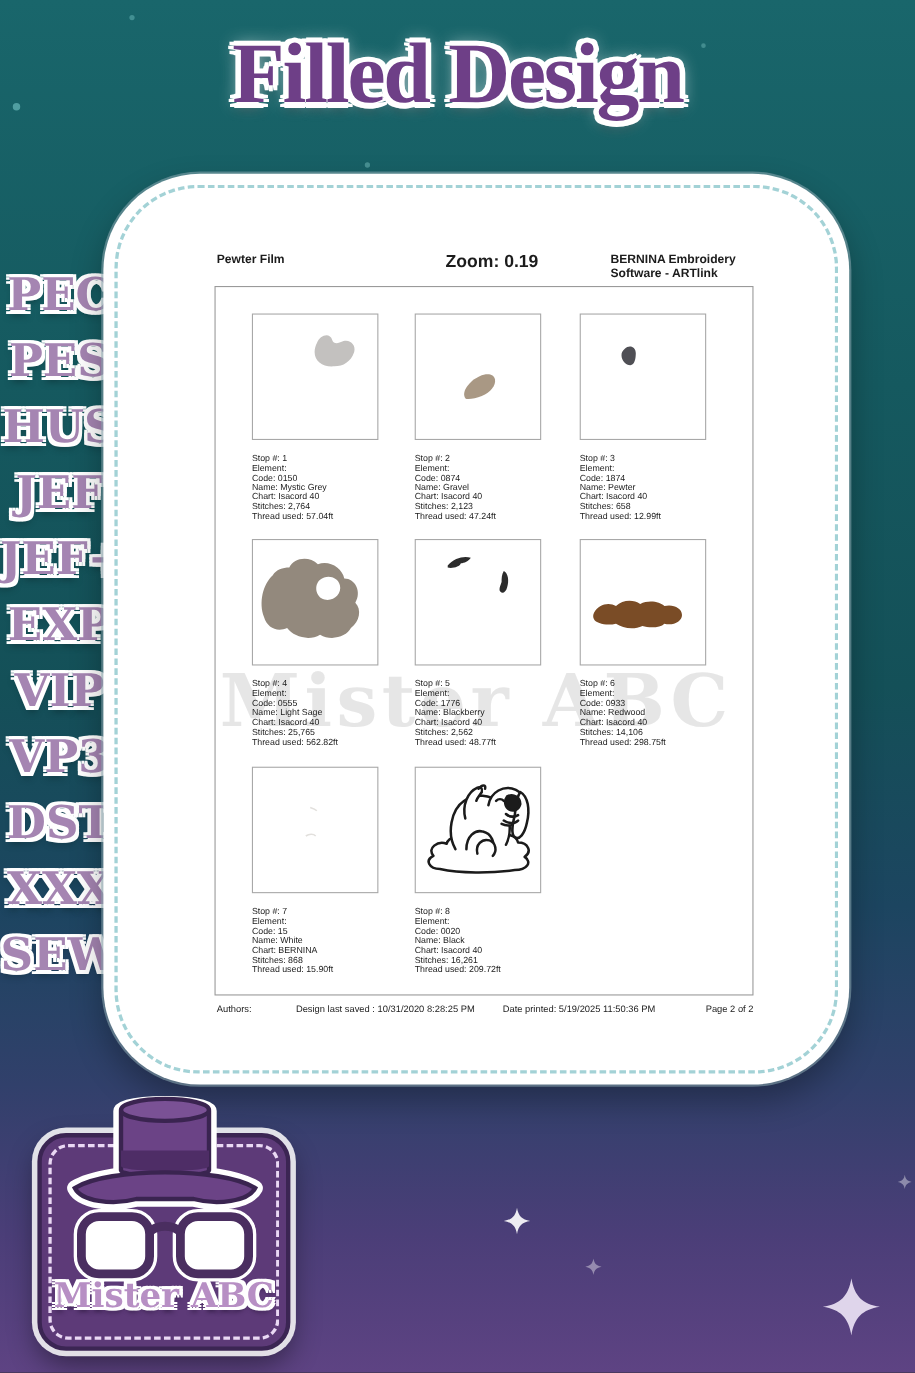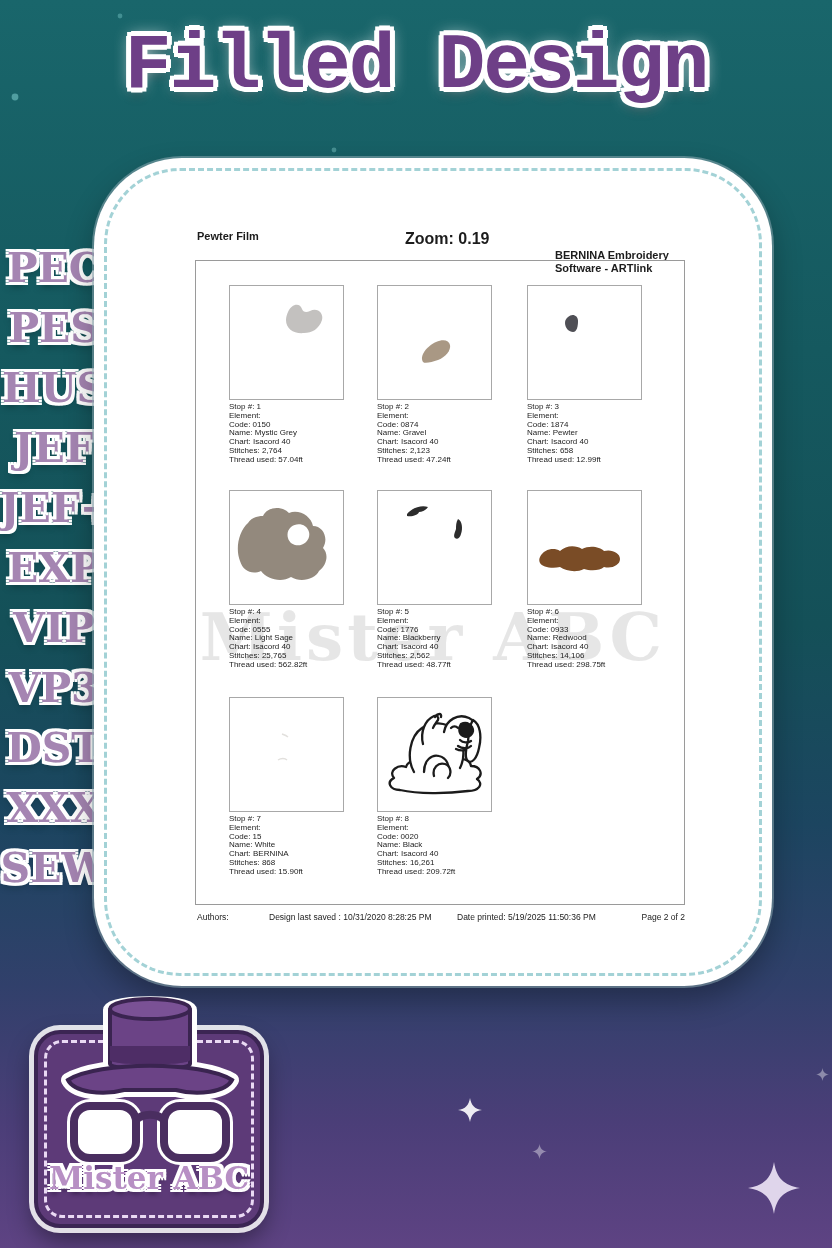--- a/index.html
+++ b/index.html
@@ -5,21 +5,21 @@
   * { margin:0; padding:0; box-sizing:border-box; }
   html,body { background:#222; }
   .canvas{
     position:relative; width:832px; height:1248px; overflow:hidden;
     font-family:"Liberation Sans",sans-serif;
     background:linear-gradient(180deg,#19666b 0%,#15595f 28%,#145058 50%,#1c4560 66%,#31406b 79%,#4b3e78 90%,#5e4383 100%);
   }
   
   .title{
     position:absolute; top:22px; left:0; width:100%; text-align:center;
-    font-family:Liberation Mono, monospace; font-weight:bold; font-size:78px; letter-spacing:-2px;
+    font-family:Liberation Serif, serif; font-weight:bold; font-size:78px; letter-spacing:-2px;
     color:#6e3f87;
     text-shadow:
       -4px -4px 0 #fff, 4px -4px 0 #fff, -4px 4px 0 #fff, 4px 4px 0 #fff,
       -5px 0 0 #fff, 5px 0 0 #fff, 0 -5px 0 #fff, 0 5px 0 #fff,
       0 0 16px rgba(255,255,255,.85), 0 9px 8px rgba(10,40,45,.45);
   }
   
   .formats{ position:absolute; left:0; top:238px; width:108px; }
   .fmt{
     height:60px; line-height:60px; text-align:center;
@@ -41,25 +41,25 @@
     pointer-events:none;
   }
   .watermark{
     position:absolute; top:440px; left:0; width:100%; text-align:center;
     font-family:"DejaVu Serif",serif; font-weight:bold; font-size:66px; letter-spacing:4px;
     color:#d8d8d8; opacity:.62; white-space:nowrap;
   }
   .page{ position:absolute; left:101px; top:66px; width:492px; height:710px; color:#1c1c1c; }
   .h-doc{ position:absolute; left:2px; top:6px; font-size:11px; font-weight:bold; }
   .h-zoom{ position:absolute; left:210px; top:6px; font-size:16px; font-weight:bold;text-align:right; }
-  .h-app{ position:absolute; left:360px; top:6px; width:132px; font-size:11px; font-weight:bold; line-height:13px;margin-top:19px; }
+  .h-app{ position:absolute; left:360px; top:6px; width:132px; font-size:11px; font-weight:bold; line-height:13px; }
   .rect{ position:absolute; left:0; top:36px; width:490px; height:645px; border:1px solid #9a9a9a; }
   .stop{ position:absolute; width:118px; }
   .thumb{ width:115px; height:115px; border:1px solid #a8a8a8; background:#fff; }
-  .lines{ margin-top:3px; font-size:8px; line-height:8.8px; color:#1c1c1c; }
+  .lines{ margin-top:13px; font-size:8px; line-height:8.8px; color:#1c1c1c; }
   .pfoot{ position:absolute; top:688px; left:0; width:490px; font-size:8.5px; color:#1c1c1c; }
   .pfoot span{ position:absolute; white-space:nowrap; }
   .f-auth{ left:2px; } .f-saved{ left:74px; } .f-printed{ left:262px;text-align:center; } .f-page{ right:0; }
   
   .badge{
     position:absolute; left:34px; top:1030px; width:230px; height:198px;
     background:#5d3a78; border:4px solid #3b2553; border-radius:26px;
     box-shadow:0 0 0 5px rgba(255,255,255,.85), 0 12px 26px rgba(0,0,0,.45);
   }
   .badge::before{ content:""; position:absolute; inset:6px; border:3px dashed #ead9f4; border-radius:18px; }

